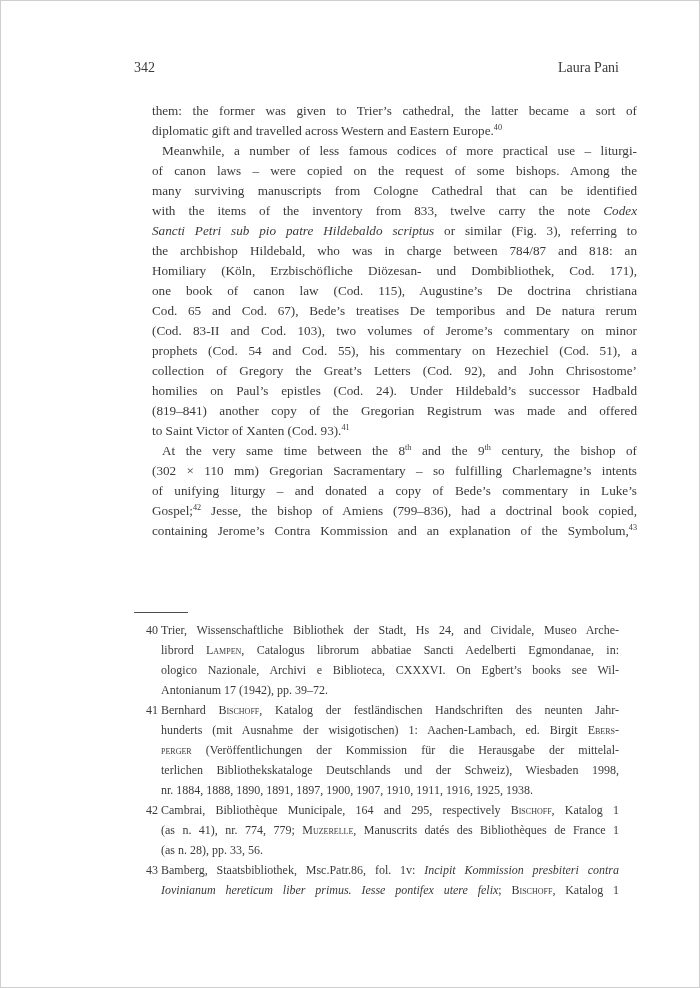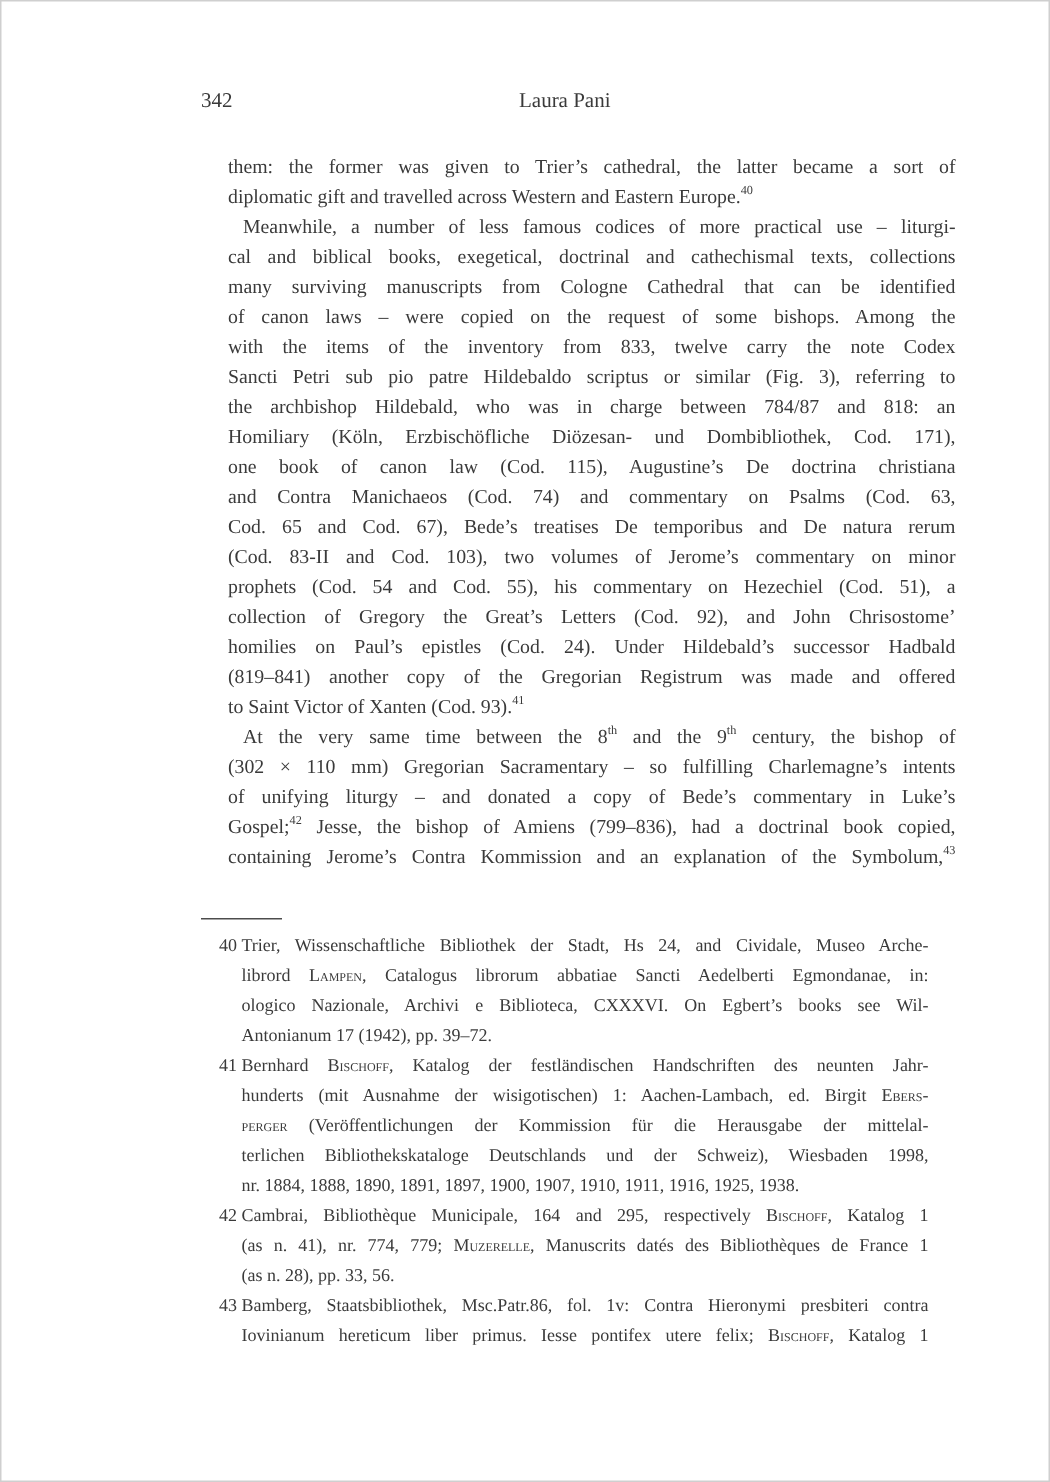--- a/index.html
+++ b/index.html
@@ -16,35 +16,35 @@
     overflow: hidden;
   }
   .pagehead {
     position: absolute;
     top: 58px; left: 133px;
     width: 485px; height: 18px;
     font-size: 14px;
     line-height: 18px;
   }
   .pagenum { position: absolute; left: 0; top: 0; }
-  .runtitle { display: block; text-align: center; }
+  .runtitle { display: block; text-align: right; }
 
   .bodytext {
     position: absolute;
     top: 100px; left: 151px;
     width: 485px;
     font-size: 13.2px;
     line-height: 20px;
   }
   .line { min-height: 20px; }
   .j { text-align: justify; text-align-last: justify; -moz-text-align-last: justify; }
   .l { text-align: center; text-align-last: left; }
   .ind { text-indent: 10px; font-family: Liberation Serif, serif; }
   sup { font-size: 0.62em; vertical-align: super; line-height: 0; }
-  .i { }
+  .i { font-style: italic; }
   .sc { font-variant: small-caps; }
 
   .fnrule {
     position: absolute;
     top: 611px; left: 133px;
     width: 54px; height: 0;
     border-top: 1px solid #4c4c4c;
   }
   .footnotes {
     position: absolute;
@@ -65,29 +65,27 @@
     <span class="runtitle">Laura Pani</span>
   </header>
 
   <main class="bodytext" id="bodytext">
       <div class="para">
         <div class="line j"><span>them: the former was given to Trier’s cathedral, the latter became a sort of</span></div>
         <div class="line l"><span>diplomatic gift and travelled across Western and Eastern Europe.</span><sup>40</sup></div>
       </div>
       <div class="para">
         <div class="line j ind"><span>Meanwhile, a number of less famous codices of more practical use – liturgi-</span></div>
-        <div class="line j"><span>cal and biblical books, exegetical, doctrinal and cathechismal texts, collections</span></div>
+        <div class="line j"><span>of canon laws – were copied on the request of some bishops. Among the</span></div>
         <div class="line j"><span>many surviving manuscripts from Cologne Cathedral that can be identified</span></div>
-        <div class="line j"><span>of canon laws – were copied on the request of some bishops. Among the</span></div>
         <div class="line j"><span>with the items of the inventory from 833, twelve carry the note </span><span class="i">Codex</span></div>
         <div class="line j"><span class="i">Sancti Petri sub pio patre Hildebaldo scriptus</span><span> or similar (Fig. 3), referring to</span></div>
         <div class="line j"><span>the archbishop Hildebald, who was in charge between 784/87 and 818: an</span></div>
         <div class="line j"><span>Homiliary (Köln, Erzbischöfliche Diözesan- und Dombibliothek, Cod. 171),</span></div>
         <div class="line j"><span>one book of canon law (Cod. 115), Augustine’s De doctrina christiana</span></div>
-        <div class="line j"><span>and Contra Manichaeos (Cod. 74) and commentary on Psalms (Cod. 63,</span></div>
         <div class="line j"><span>Cod. 65 and Cod. 67), Bede’s treatises De temporibus and De natura rerum</span></div>
         <div class="line j"><span>(Cod. 83-II and Cod. 103), two volumes of Jerome’s commentary on minor</span></div>
         <div class="line j"><span>prophets (Cod. 54 and Cod. 55), his commentary on Hezechiel (Cod. 51), a</span></div>
         <div class="line j"><span>collection of Gregory the Great’s Letters (Cod. 92), and John Chrisostome’</span></div>
         <div class="line j"><span>homilies on Paul’s epistles (Cod. 24). Under Hildebald’s successor Hadbald</span></div>
         <div class="line j"><span>(819–841) another copy of the Gregorian Registrum was made and offered</span></div>
         <div class="line l"><span>to Saint Victor of Xanten (Cod. 93).</span><sup>41</sup></div>
       </div>
       <div class="para">
         <div class="line j ind"><span>At the very same time between the 8</span><sup>th</sup><span> and the 9</span><sup>th</sup><span> century, the bishop of</span></div>
@@ -117,17 +115,17 @@
         <div class="line l"><span>nr. 1884, 1888, 1890, 1891, 1897, 1900, 1907, 1910, 1911, 1916, 1925, 1938.</span></div>
       </div>
       <div class="fn">
         <span class="fn-num">42</span>
         <div class="line j"><span>Cambrai, Bibliothèque Municipale, 164 and 295, respectively </span><span class="sc">Bischoff</span><span>, Katalog 1</span></div>
         <div class="line j"><span>(as n. 41), nr. 774, 779; </span><span class="sc">Muzerelle</span><span>, Manuscrits datés des Bibliothèques de France 1</span></div>
         <div class="line l"><span>(as n. 28), pp. 33, 56.</span></div>
       </div>
       <div class="fn">
         <span class="fn-num">43</span>
-        <div class="line j"><span>Bamberg, Staatsbibliothek, Msc.Patr.86, fol. 1v: </span><span class="i">Contra Hieronymi presbiteri contra</span></div>
+        <div class="line j"><span>Bamberg, Staatsbibliothek, Msc.Patr.86, fol. 1v: </span><span class="i">Incipit Kommission presbiteri contra</span></div>
         <div class="line j"><span class="i">Iovinianum hereticum liber primus. Iesse pontifex utere felix</span><span>; </span><span class="sc">Bischoff</span><span>, Katalog 1</span></div>
       </div>
     </section>
 </div>
 
 </body></html>

